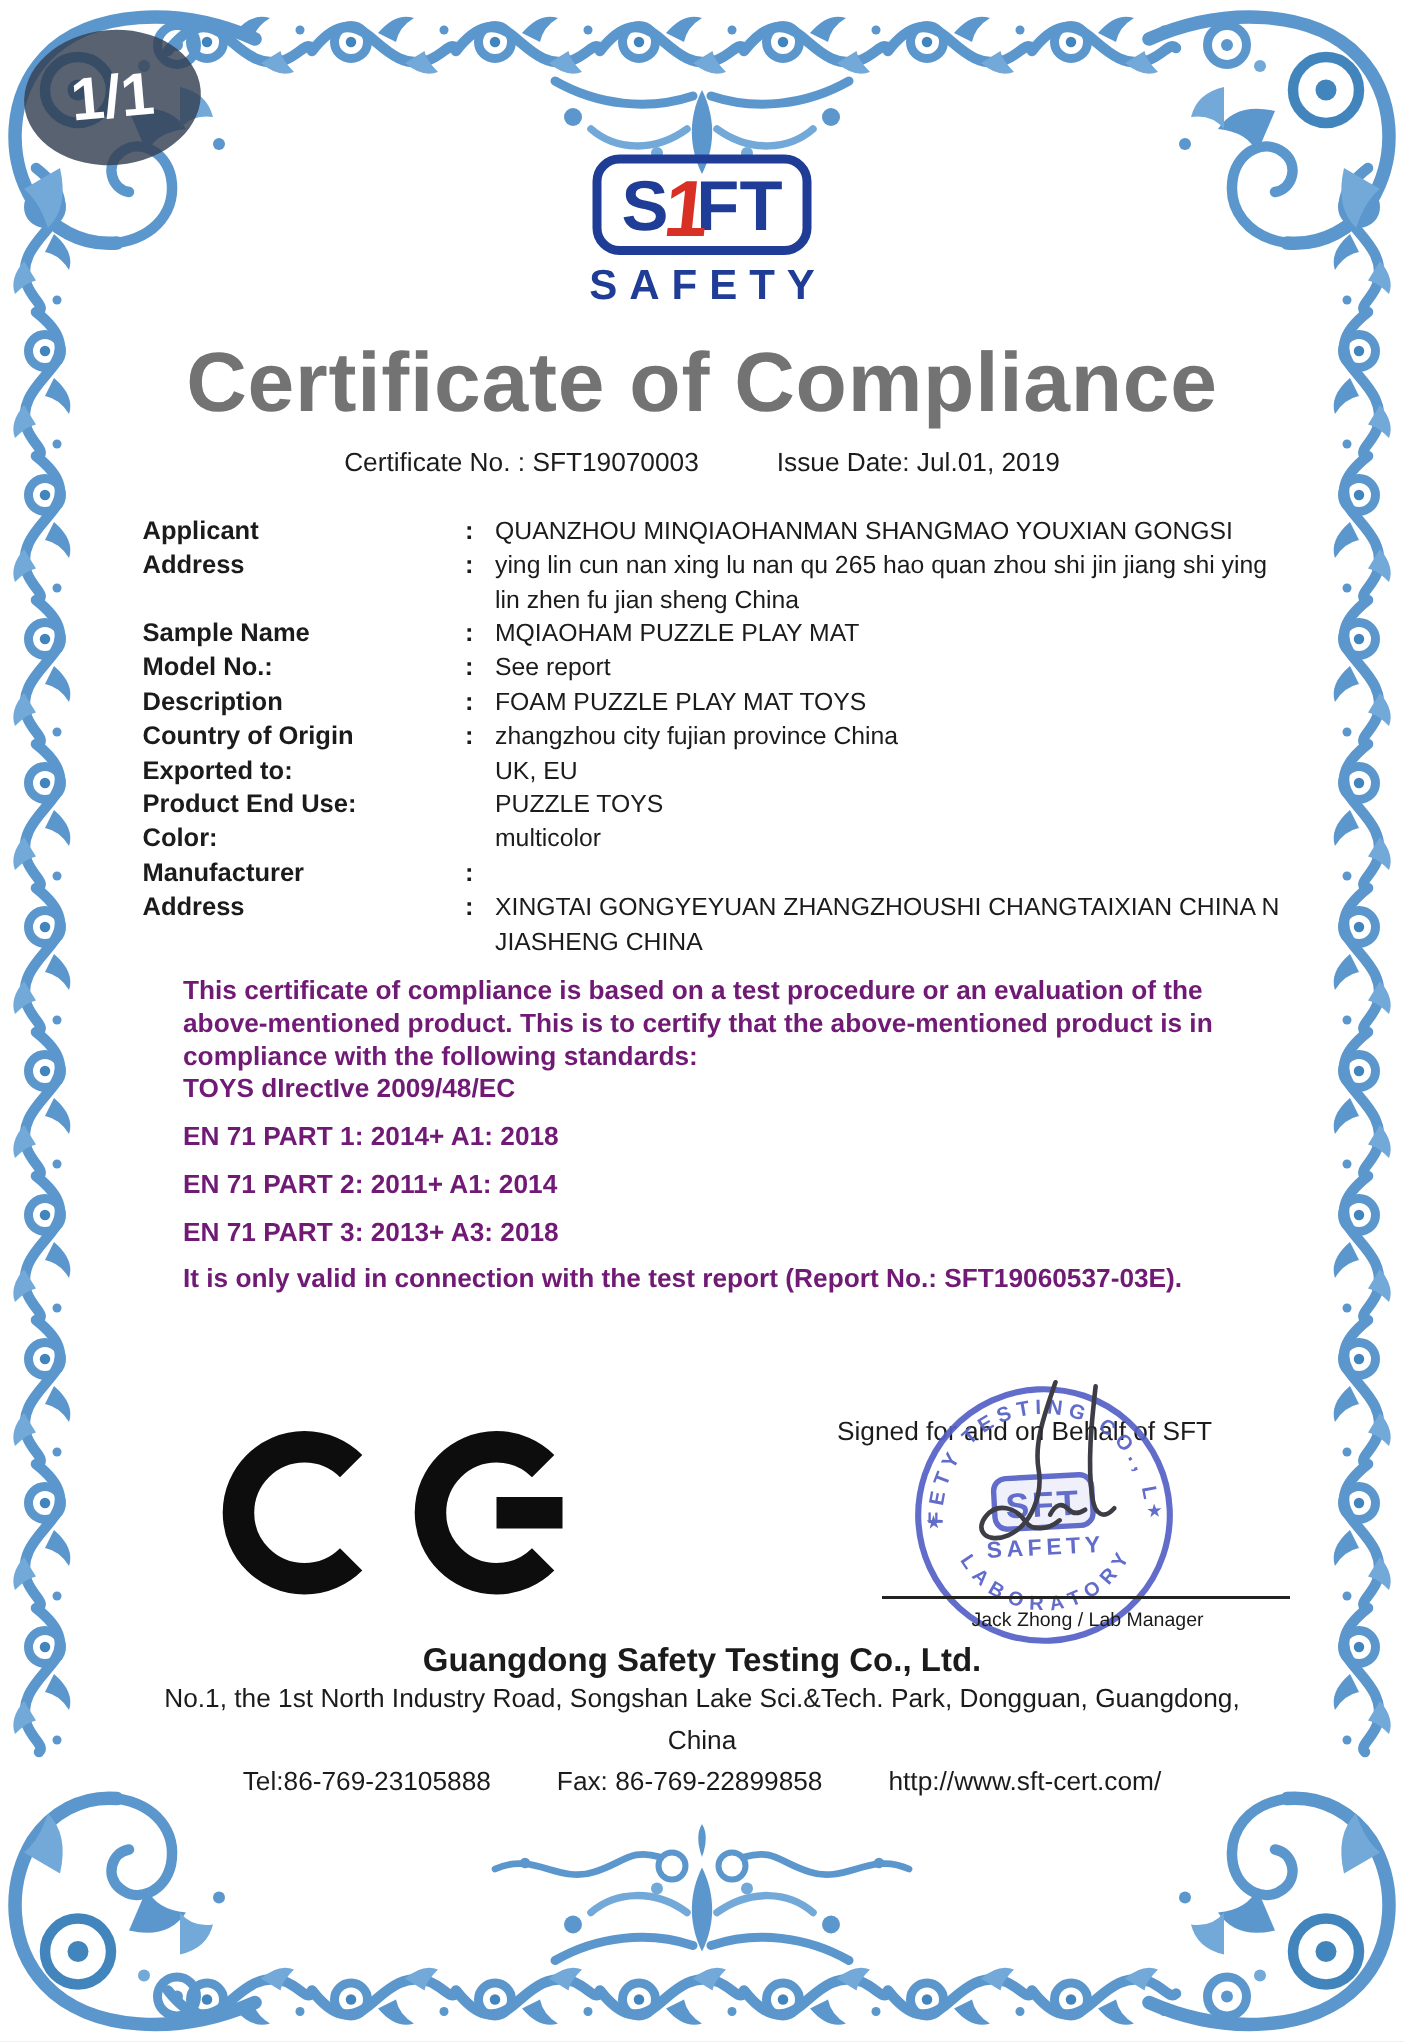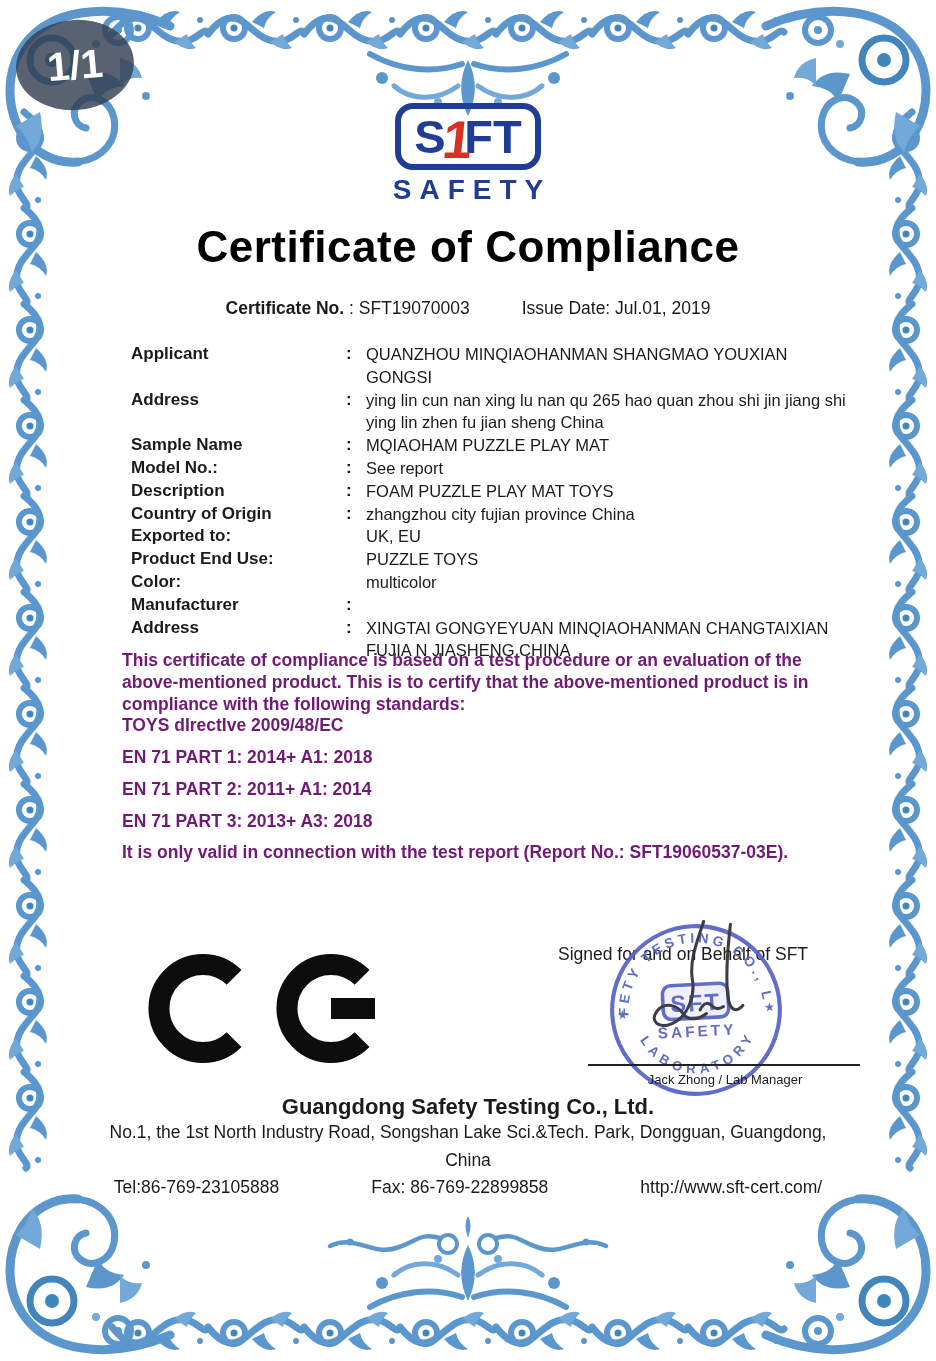--- a/index.html
+++ b/index.html
@@ -25,32 +25,32 @@
   }
   .logo-letter{font-size:47px;font-weight:800;color:#1f3d96;}
   .logo-one{
     font-size:53px;font-weight:800;color:#d93025;position:relative;top:3px;
     margin:0 -8px 0 -3px;transform:skewX(-6deg);z-index:1;
   }
   .logo-safety{margin-top:4px;font-size:28px;font-weight:800;color:#1f3d96;letter-spacing:8px;text-indent:8px;}
 
   .doc-title{
     position:absolute;top:222px;left:0;width:100%;text-align:center;
-    font-size:44px;font-weight:700;color:#000000;letter-spacing:0.5px;
+    font-size:56px;font-weight:700;color:#737373;letter-spacing:0.5px;
   }
 
   .cert-row{
     position:absolute;top:298px;left:0;width:100%;
     display:flex;justify-content:center;gap:52px;font-size:17.5px;
   }
-  .cert-label{font-weight:700;}
+  .cert-label{font-weight:400;}
 
   .fields{position:absolute;top:343px;left:95px;width:758px;font-size:17px;}
   .frow{display:flex;align-items:flex-start;line-height:22.8px;}
-  .flabel{width:215px;font-weight:700;flex:none;margin-left:36px;}
+  .flabel{width:215px;font-weight:700;flex:none;}
   .fcolon{width:20px;font-weight:700;flex:none;}
   .fvalue{flex:1;font-size:16.5px;}
 
   .statement{
     position:absolute;top:650px;left:122px;width:700px;
     font-weight:700;font-size:17.5px;line-height:21.8px;color:#701a75;
   }
   .std{margin-top:10px;}
   .validity{margin-top:9px;}
 
@@ -60,21 +60,21 @@
 
   .stamp-wrap{position:absolute;top:920px;left:606px;width:180px;height:180px;z-index:2;}
   .stamp-wrap svg{overflow:visible;}
 
   .sig-line{position:absolute;top:1064px;left:588px;width:272px;border-top:2px solid #222;z-index:2;}
   .signer{position:absolute;top:1072px;left:558px;width:334px;text-align:center;font-size:13px;z-index:2;}
 
   .footer-company{position:absolute;top:1094px;left:0;width:100%;text-align:center;font-weight:700;font-size:22px;}
   .footer-addr1{position:absolute;top:1122px;left:0;width:100%;text-align:center;font-size:17.5px;}
   .footer-addr2{position:absolute;top:1150px;left:0;width:100%;text-align:center;font-size:17.5px;}
-  .footer-contact{position:absolute;top:1177px;left:0;width:100%;display:flex;justify-content:center;gap:92px;font-size:17.5px;}
+  .footer-contact{position:absolute;top:1177px;left:0;width:100%;display:flex;justify-content:center;gap:44px;font-size:17.5px;}
 </style>
 </head>
 <body>
 
 <div class="page">
 
   <svg class="border-art" width="936" height="1361" viewBox="0 0 936 1361" xmlns="http://www.w3.org/2000/svg">
     <defs>
       <g id="u" fill="none" stroke="#5b97cc" stroke-linecap="round">
         <path d="M0,26 C14,8 26,6 38,16 C48,24 60,38 78,32 C88,28 92,20 96,24" stroke-width="7"></path>
@@ -225,21 +225,21 @@
         <div class="fcolon"></div>
         <div class="fvalue">multicolor</div>
       </div>
       <div class="frow">
         <div class="flabel">Manufacturer</div>
         <div class="fcolon">:</div>
       </div>
       <div class="frow">
         <div class="flabel">Address</div>
         <div class="fcolon">:</div>
-        <div class="fvalue">XINGTAI GONGYEYUAN MINQIAOHANMAN CHANGTAIXIAN FUJIA N JIASHENG CHINA</div>
+        <div class="fvalue">XINGTAI GONGYEYUAN ZHANGZHOUSHI CHANGTAIXIAN CHINA N JIASHENG CHINA</div>
       </div>
     </div>
 
     <div class="statement">
       <div>This certificate of compliance is based on a test procedure or an evaluation of the above-mentioned product. This is to certify that the above-mentioned product is in compliance with the following standards:</div>
       <div>TOYS dIrectIve 2009/48/EC</div>
       <div class="std">EN 71 PART 1: 2014+ A1: 2018</div>
       <div class="std">EN 71 PART 2: 2011+ A1: 2014</div>
       <div class="std">EN 71 PART 3: 2013+ A3: 2018</div>
       <div class="validity">It is only valid in connection with the test report (Report No.: SFT19060537-03E).</div>

